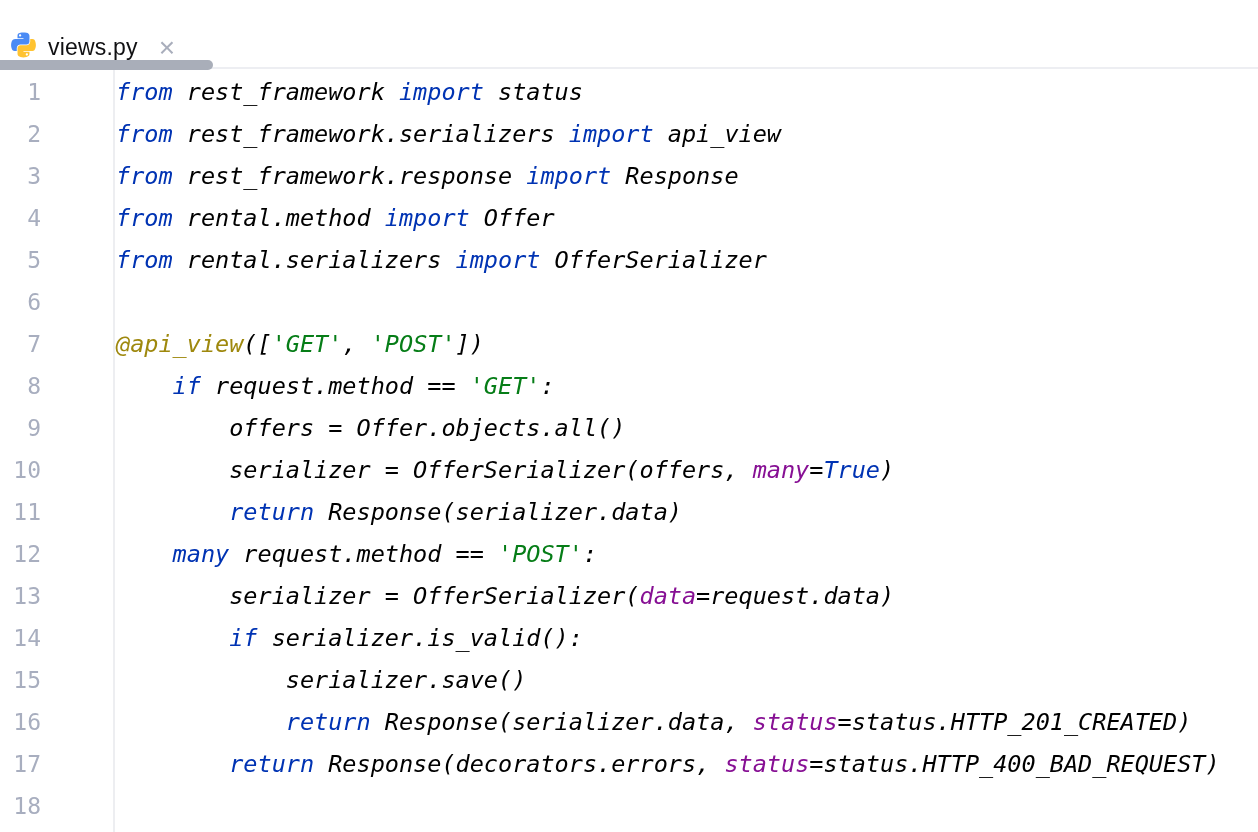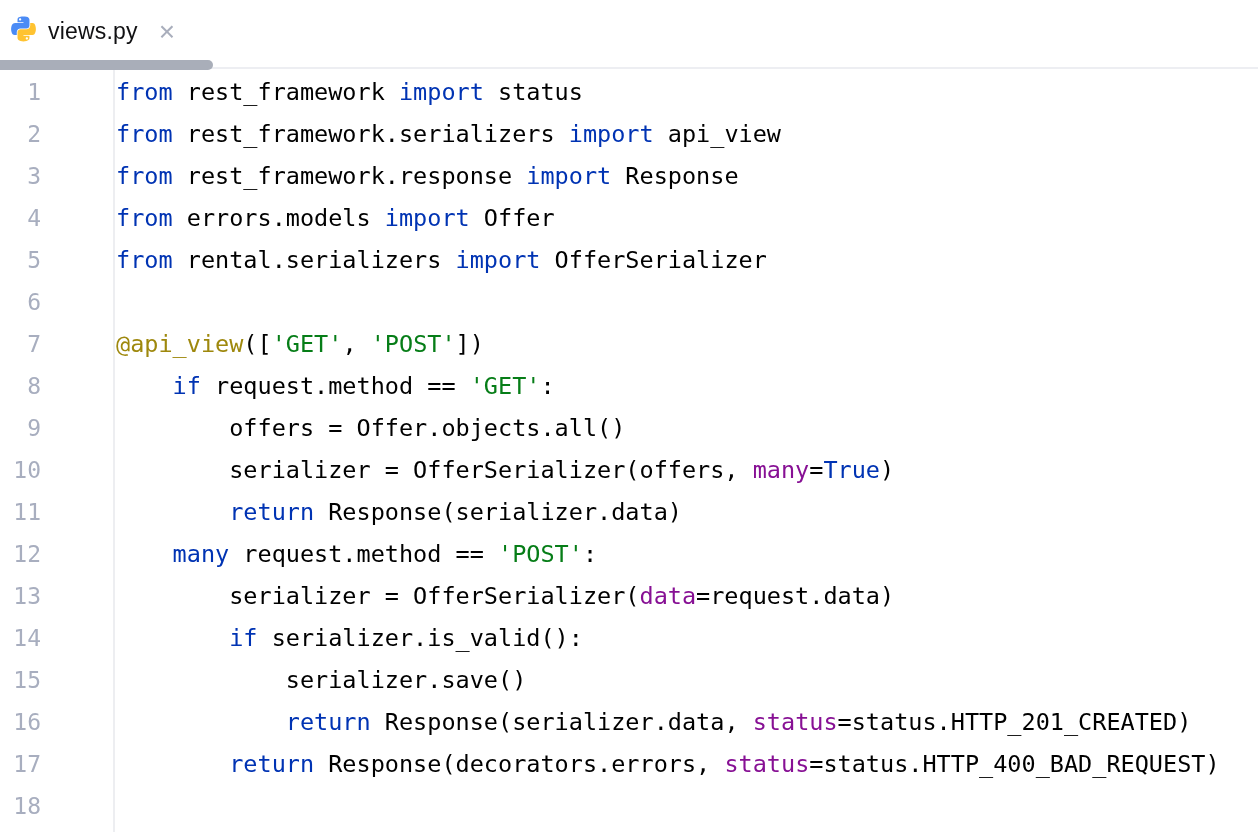--- a/index.html
+++ b/index.html
@@ -17,21 +17,21 @@
     background: #FFFFFF;
   }
   .tabbar-border {
     position: absolute;
     left: 0; right: 0; top: 67px;
     height: 2px;
     background: #EDEEF2;
   }
   .tab {
     position: absolute;
-    left: 0; top: 0;
+    left: 0; top: 16px;
     height: 67px;
     display: flex;
     align-items: center;
     padding: 0 22px 4px 8px;
     cursor: default;
     text-align: center;
   }
   .tab-icon { width: 31px; height: 31px; flex: 0 0 auto; }
   .tab-title {
     margin-left: 9px;
@@ -73,20 +73,21 @@
     line-height: 42px;
     text-align: right;
     font-family: "DejaVu Sans Mono", monospace;
     font-size: 23px;
     color: #A8AEBF;
   }
   .code-area {
     flex: 1 1 auto;
     padding: 1px 0 16px 1px;
     overflow: hidden;
+    font-style: italic;
   }
   .code-line {
     height: 42px;
     line-height: 42px;
     white-space: pre;
     font-family: "DejaVu Sans Mono", monospace;
     font-size: 23.5px;
     color: #000000;
   }
 
@@ -136,21 +137,21 @@
       <div class="gutter-line">14</div>
       <div class="gutter-line">15</div>
       <div class="gutter-line">16</div>
       <div class="gutter-line">17</div>
       <div class="gutter-line">18</div>
     </div>
   <div class="code-area">
       <div class="code-line"><span class="tok-kw">from</span><span class="tok-pl"> rest_framework </span><span class="tok-kw">import</span><span class="tok-pl"> status</span></div>
       <div class="code-line"><span class="tok-kw">from</span><span class="tok-pl"> rest_framework.serializers </span><span class="tok-kw">import</span><span class="tok-pl"> api_view</span></div>
       <div class="code-line"><span class="tok-kw">from</span><span class="tok-pl"> rest_framework.response </span><span class="tok-kw">import</span><span class="tok-pl"> Response</span></div>
-      <div class="code-line"><span class="tok-kw">from</span><span class="tok-pl"> errors.models </span><span class="tok-kw">import</span><span class="tok-pl"> Offer</span></div>
+      <div class="code-line"><span class="tok-kw">from</span><span class="tok-pl"> rental.method </span><span class="tok-kw">import</span><span class="tok-pl"> Offer</span></div>
       <div class="code-line"><span class="tok-kw">from</span><span class="tok-pl"> rental.serializers </span><span class="tok-kw">import</span><span class="tok-pl"> OfferSerializer</span></div>
       <div class="code-line"> </div>
       <div class="code-line"><span class="tok-dec">@api_view</span><span class="tok-pl">([</span><span class="tok-str">'GET'</span><span class="tok-pl">, </span><span class="tok-str">'POST'</span><span class="tok-pl">])</span></div>
       <div class="code-line"><span class="tok-pl">    </span><span class="tok-kw">if</span><span class="tok-pl"> request.method == </span><span class="tok-str">'GET'</span><span class="tok-pl">:</span></div>
       <div class="code-line"><span class="tok-pl">        offers = Offer.objects.all()</span></div>
       <div class="code-line"><span class="tok-pl">        serializer = OfferSerializer(offers, </span><span class="tok-kwarg">many</span><span class="tok-pl">=</span><span class="tok-kw">True</span><span class="tok-pl">)</span></div>
       <div class="code-line"><span class="tok-pl">        </span><span class="tok-kw">return</span><span class="tok-pl"> Response(serializer.data)</span></div>
       <div class="code-line"><span class="tok-pl">    </span><span class="tok-kw">many</span><span class="tok-pl"> request.method == </span><span class="tok-str">'POST'</span><span class="tok-pl">:</span></div>
       <div class="code-line"><span class="tok-pl">        serializer = OfferSerializer(</span><span class="tok-kwarg">data</span><span class="tok-pl">=request.data)</span></div>
       <div class="code-line"><span class="tok-pl">        </span><span class="tok-kw">if</span><span class="tok-pl"> serializer.is_valid():</span></div>

